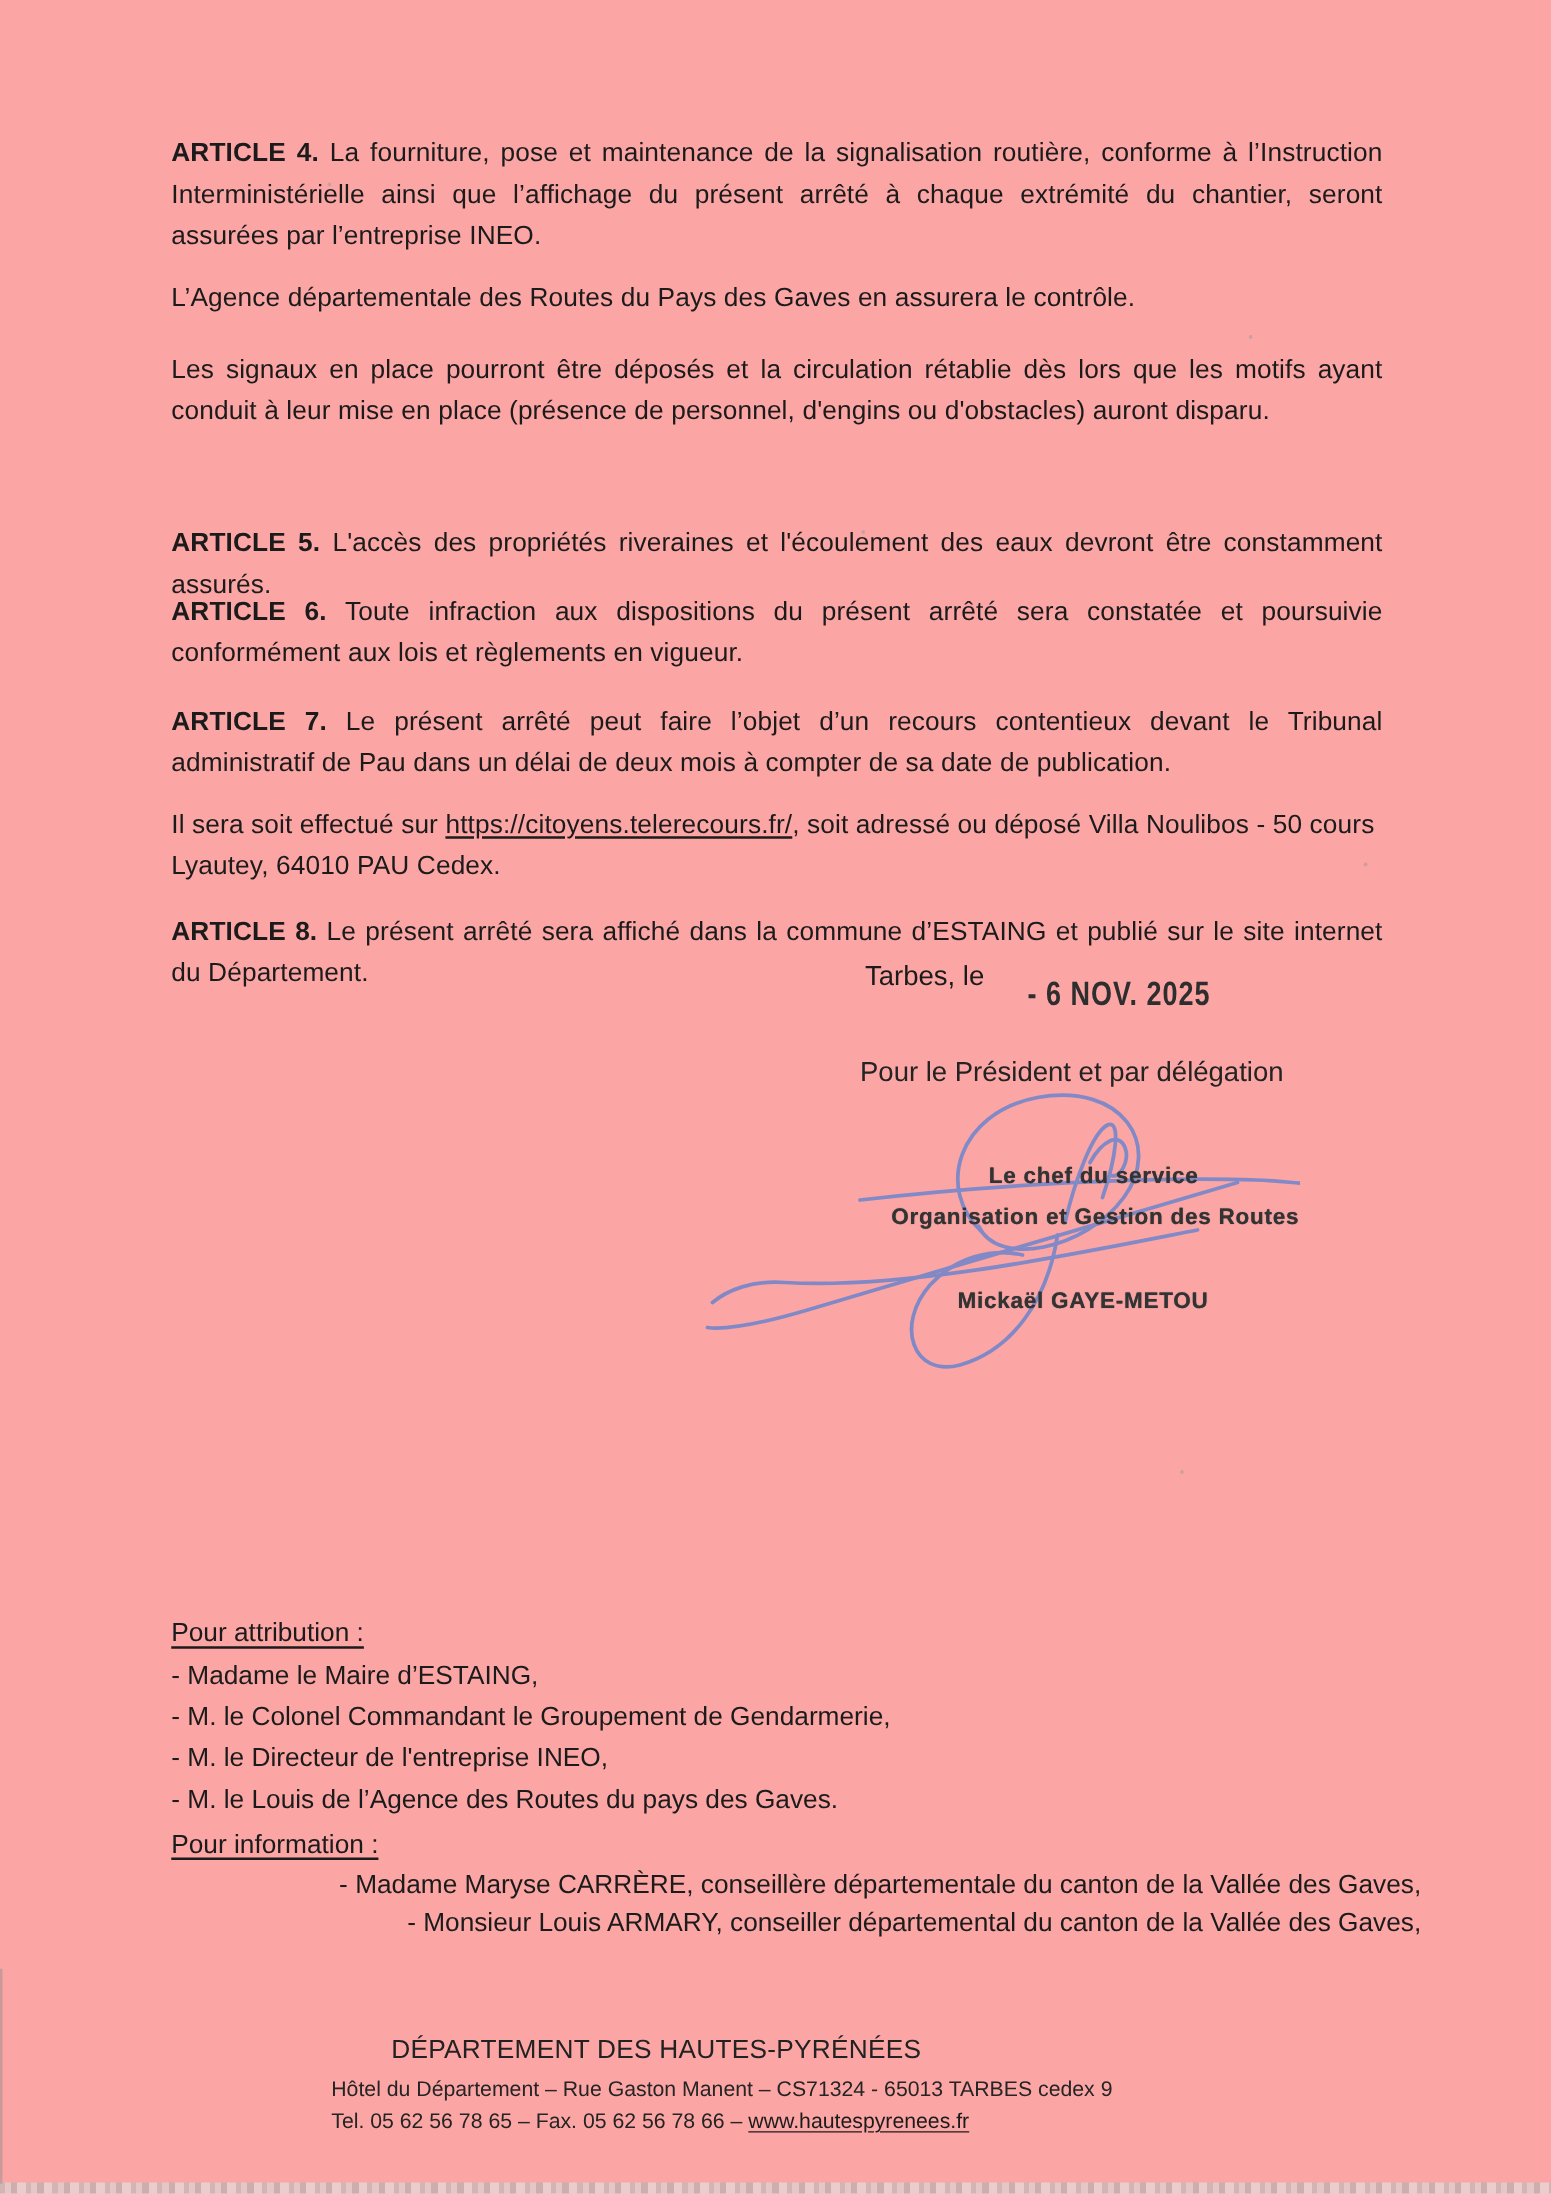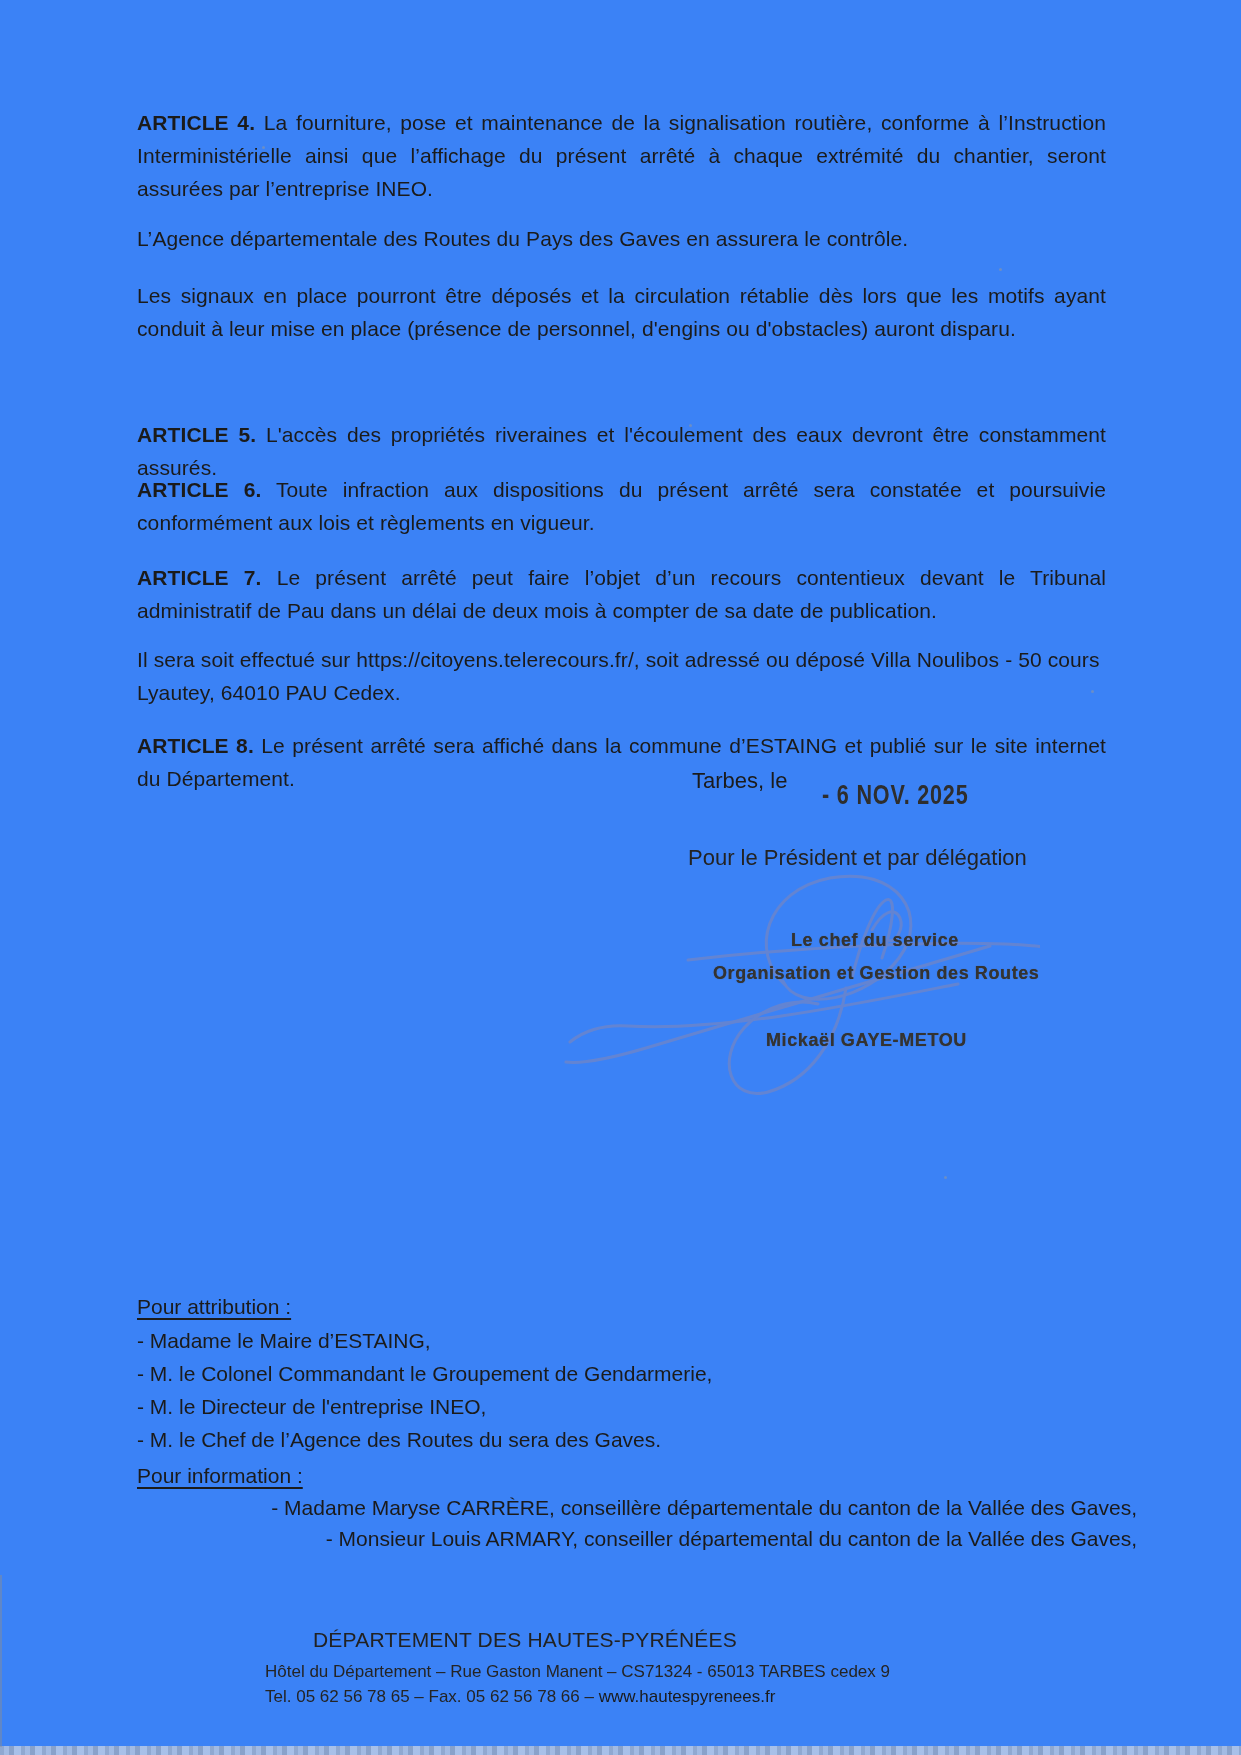--- a/index.html
+++ b/index.html
@@ -1,31 +1,31 @@
 <!DOCTYPE html>
 <html><head>
 <meta charset="utf-8">
 <style>
   html,body{margin:0;padding:0;background:#e9e9e9;}
   .page{
     position:relative;
     width:1241px;height:1755px;
-    background:#3b82f6;
+    background:#fca5a5;
     overflow:hidden;
     font-family:"Liberation Sans",sans-serif;
     color:#1b1b1b;
   }
   .para{
     position:absolute;left:137px;width:969px;
     font-size:21px;line-height:33px;
     text-align:justify;
     letter-spacing:0.1px;
   }
   .para .lead{font-weight:bold;}
-  .doclink{color:#1b1b1b;text-underline-offset:3px;cursor:pointer;}
+  .doclink{color:#1b1b1b;text-decoration:underline;text-underline-offset:3px;cursor:pointer;}
   .dateline{position:absolute;font-size:22px;}
   .stamp{
     position:absolute;
     font-size:27px;font-weight:700;color:#2e2e2e;
     letter-spacing:1px;white-space:nowrap;
   }
   .stamp .squeeze{display:inline-block;transform:scaleX(0.8);transform-origin:left center;}
   .delegation{position:absolute;font-size:22px;color:#232323;}
   .stamped{
     position:absolute;font-weight:700;color:#333333;
@@ -93,21 +93,21 @@
 
   <div class="stamped" style="left:791px;top:930px">Le chef du service</div>
   <div class="stamped" style="left:713px;top:963px">Organisation et Gestion des Routes</div>
   <div class="stamped" style="left:766px;top:1030px">Mickaël GAYE-METOU</div>
 
   <div class="heading-underline" style="top:1295px">Pour attribution :</div>
   <div class="dashlist" style="top:1324px">
     <div>- Madame le Maire d’ESTAING,</div>
     <div>- M. le Colonel Commandant le Groupement de Gendarmerie,</div>
     <div>- M. le Directeur de l'entreprise INEO,</div>
-    <div>- M. le Chef de l’Agence des Routes du sera des Gaves.</div>
+    <div>- M. le Louis de l’Agence des Routes du pays des Gaves.</div>
   </div>
 
   <div class="heading-underline" style="top:1464px">Pour information :</div>
   <div class="dashlist tight" style="top:1492px">
     <div>- Madame Maryse CARRÈRE, conseillère départementale du canton de la Vallée des Gaves,</div>
     <div>- Monsieur Louis ARMARY, conseiller départemental du canton de la Vallée des Gaves,</div>
   </div>
 
   <div class="footer-org" style="top:1628px">DÉPARTEMENT DES HAUTES-PYRÉNÉES</div>
   <div class="footer-line" style="top:1662px">Hôtel du Département – Rue Gaston Manent – CS71324 - 65013 TARBES cedex 9</div>

